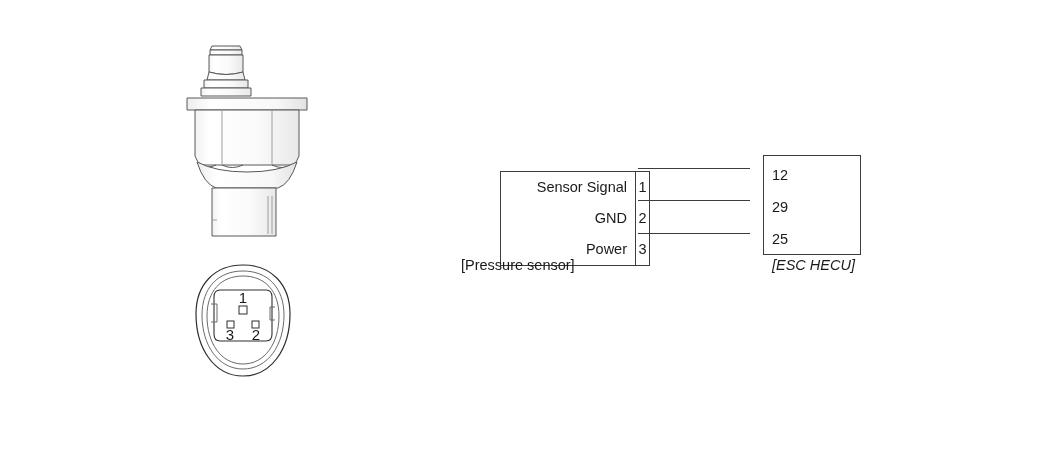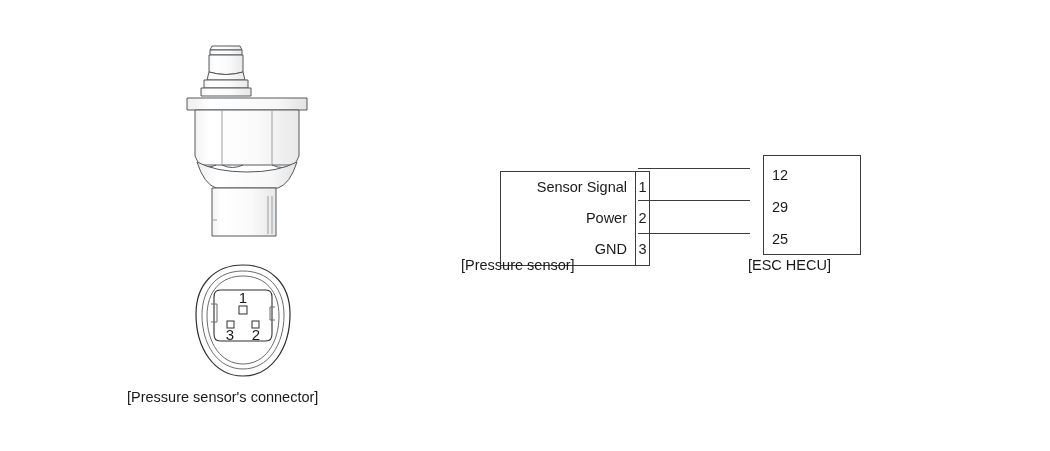--- a/index.html
+++ b/index.html
@@ -117,21 +117,21 @@
   .wire.w3 { top: 83px; }
 
   
   .caption {
     position: absolute;
     font-size: 14.5px;
     line-height: 1;
     white-space: nowrap;
   }
   .cap-sensor   { left: 461px; top: 258px; }
-  .cap-ecu      { left: 748px; top: 258px; }
+  .cap-ecu      { left: 772px; top: 258px; font-style: italic; }
   .cap-conn     { left: 127px; top: 390px; }
 </style>
 </head>
 <body>
 
 <div class="stage">
 
   <div class="sensor-illustration">
     <svg width="180" height="210" viewBox="0 0 180 210">
       <defs>
@@ -210,29 +210,28 @@
         <rect x="84" y="59" width="7" height="7"></rect>
       </g>
       <g font-family="Liberation Sans, sans-serif" font-size="15" fill="#1a1a1a" text-anchor="middle">
         <text x="75" y="41">1</text>
         <text x="62" y="78">3</text>
         <text x="88" y="78">2</text>
       </g>
     </svg>
   </div>
 
-  <div class="caption cap-conn">[Pressure sensor's connector]</div>
 
   <div class="wiring">
 
     <div class="pin-table">
       <div class="col-labels">
         <div class="cell">Sensor Signal</div>
+        <div class="cell">GND</div>
         <div class="cell">Power</div>
-        <div class="cell">GND</div>
       </div>
       <div class="col-pins">
         <div class="cell">1</div>
         <div class="cell">2</div>
         <div class="cell">3</div>
       </div>
     </div>
 
     <div class="wire w1"></div>
     <div class="wire w2"></div>

